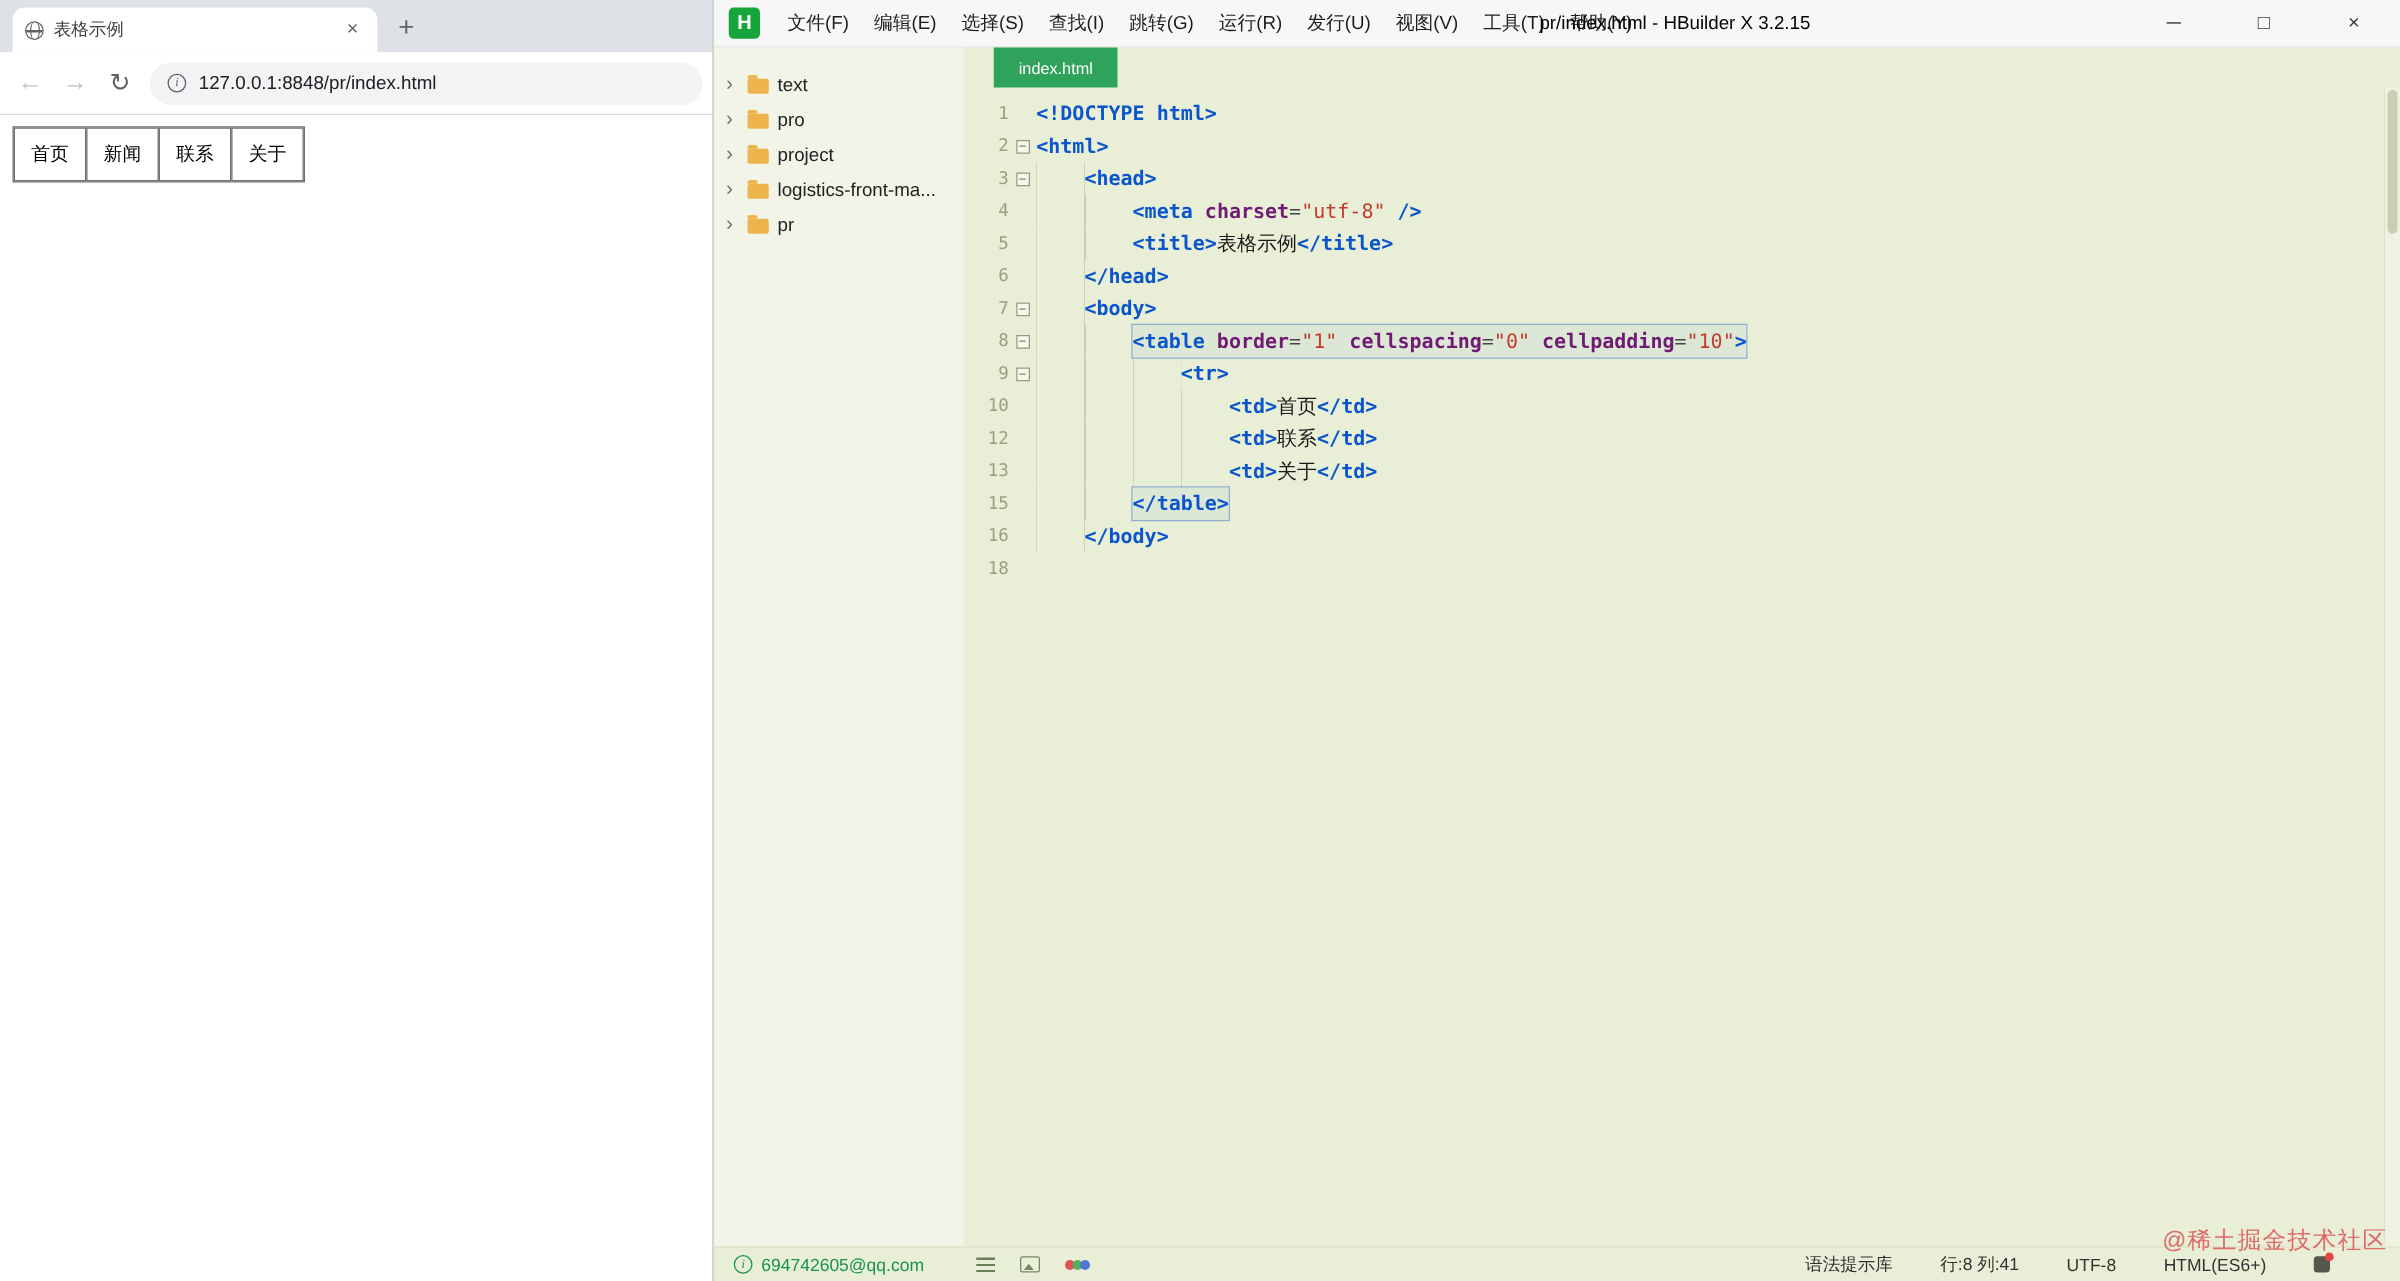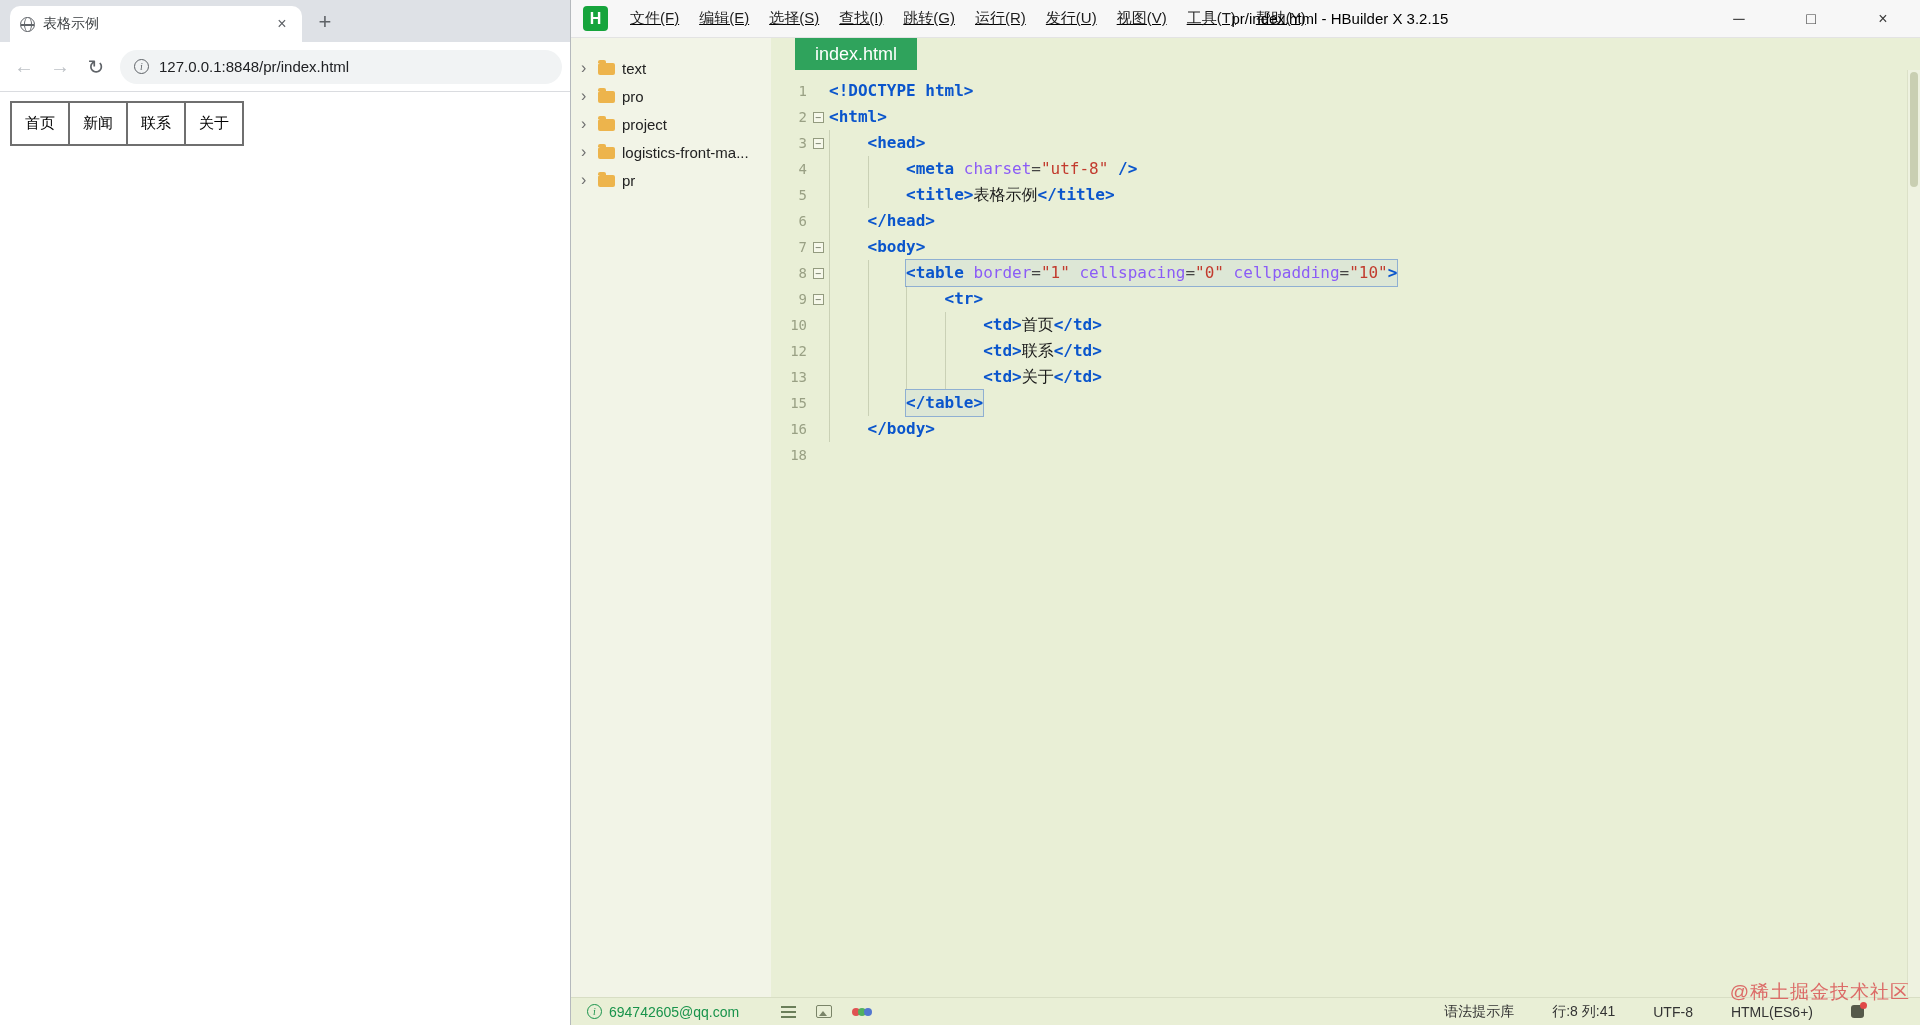--- a/index.html
+++ b/index.html
@@ -24,47 +24,47 @@
   .info-circle { width: 15px; height: 15px; border: 1.5px solid #5F6368; border-radius: 50%; color:#5F6368; font-size:10px; font-style:italic; display:flex; align-items:center; justify-content:center; font-family:"Liberation Serif",serif; flex:none;}
   .url-text { font-size: 15px; color: #202124; white-space: nowrap; }
   .page { flex: 1; background: #fff; padding: 9px 0 0 10px; }
   .demo-table { border-collapse: separate; border-spacing: 0; border: 1px solid #6F6F6F; }
   .demo-table td { border: 1px solid #6F6F6F; padding: 11px 13px; font-size: 15px; color: #000; white-space: nowrap; }
 
   
   .ide { width: 1350px; height: 100%; display: flex; flex-direction: column; border-left: 1px solid #B5B9BD; position: relative; background: #E9EFD6; }
   .menubar { height: 38px; background: #F7F7F7; border-bottom: 1px solid #E3E3E3; display: flex; align-items: center; padding: 0 12px; position: relative; flex: none; }
   .logo { width: 25px; height: 25px; background: #16A43C; border-radius: 4px; color: #fff; font-weight: bold; font-size: 16px; display: flex; align-items: center; justify-content: center; margin-right: 12px; flex:none; }
-  .menu-items { display: flex; align-items: flex-start; text-decoration: underline; }
+  .menu-items { display: flex; align-items: flex-start; }
   .menu-item { padding: 5px 10px; font-size: 15px; color: #1c1c1c; white-space: nowrap; }
   .win-title { position: absolute; left: 57%; transform: translateX(-50%); font-size: 15px; color: #000; white-space: nowrap; }
   .win-controls { margin-left: auto; display: flex; align-items: center; gap: 50px; padding-right: 14px; color: #3A3A3A; }
   .win-btn { font-size: 16px; width: 22px; text-align: center; }
 
   .ide-main { flex: 1; display: flex; min-height: 0; position: relative; }
   .sidebar { width: 200px; background: #F2F4E7; padding-top: 16px; flex: none; }
   .tree-item { display: flex; align-items: center; gap: 7px; height: 28px; padding-left: 10px; font-size: 15px; color: #222; white-space: nowrap; }
   .chev { color: #6f6f6f; font-size: 16px; width: 10px; line-height: 1; }
   .folder { width: 17px; height: 12px; background: #EDB44C; border-radius: 2px; position: relative; flex: none; margin-top: 2px; }
   .folder::before { content: ""; position: absolute; top: -3px; left: 0; width: 8px; height: 3px; background: #EDB44C; border-radius: 2px 2px 0 0; }
 
   .editor { flex: 1; display: flex; flex-direction: column; background: #E9EFD6; position: relative; min-width: 0; }
   .edit-tabs { height: 32px; display: flex; padding-left: 24px; flex: none; }
-  .edit-tab { background: #2FA35C; color: #fff; font-size: 18px; padding: 0 20px; display: flex; align-items: center; }
+  .edit-tab { background: #2FA35C; color: #fff; font-size: 13px; padding: 0 20px; display: flex; align-items: center; }
   .code-area { flex: 1; padding-top: 8px; overflow: hidden; }
   .code-line { display: flex; height: 26px; line-height: 26px; font-family: "DejaVu Sans Mono", monospace; font-size: 16px; }
   .ln { width: 36px; text-align: right; color: #99A084; font-size: 14px; flex: none; }
   .fold-col { width: 22px; display: flex; align-items: center; justify-content: center; flex: none; }
   .fold-box { width: 11px; height: 11px; border: 1px solid #939B7F; background: #F6F8EA; color: #6d7560; font-size: 10px; line-height: 9px; text-align: center; font-family: "DejaVu Sans Mono", monospace; }
   .code-text { white-space: pre; }
   .code-text > span, .match-box > span { display: inline-block; height: 26px; line-height: 26px; vertical-align: top; white-space: pre; }
   .match-box { display: inline-block; outline: 1px solid #8FAFD2; background: rgba(140,175,215,0.12); height: 26px; vertical-align: top; }
   .tk-ws { background: repeating-linear-gradient(to right, rgba(90,100,65,0.22) 0 1px, transparent 1px 4ch); }
   .tk-tag { color: #0A55CC; font-weight: bold; }
-  .tk-attr { color: #8b5cf6; font-weight: normal; }
+  .tk-attr { color: #701a75; font-weight: bold; }
   .tk-eq { color: #444; }
   .tk-str { color: #C23B2E; }
   .tk-txt { color: #1A1A1A; }
 
   .collapse-handle { position: absolute; left: 200px; top: 50%; transform: translateY(-50%); width: 12px; height: 40px; display: flex; align-items: center; justify-content: center; color: #7a7f6e; font-size: 15px; }
   .vscroll { position: absolute; right: 0; top: 32px; bottom: 0; width: 13px; background: #EEF2E0; border-left: 1px solid #DCE1C8; }
   .vthumb { position: absolute; top: 2px; left: 2px; right: 2px; height: 115px; background: #C9CFB2; border-radius: 6px; }
 
   .statusbar { height: 28px; background: #E9EFD6; border-top: 1px solid #D8DEC4; display: flex; align-items: center; padding: 0 16px; gap: 42px; font-size: 14px; color: #333; flex: none; }
   .account { display: flex; align-items: center; gap: 7px; color: #18934B; }

